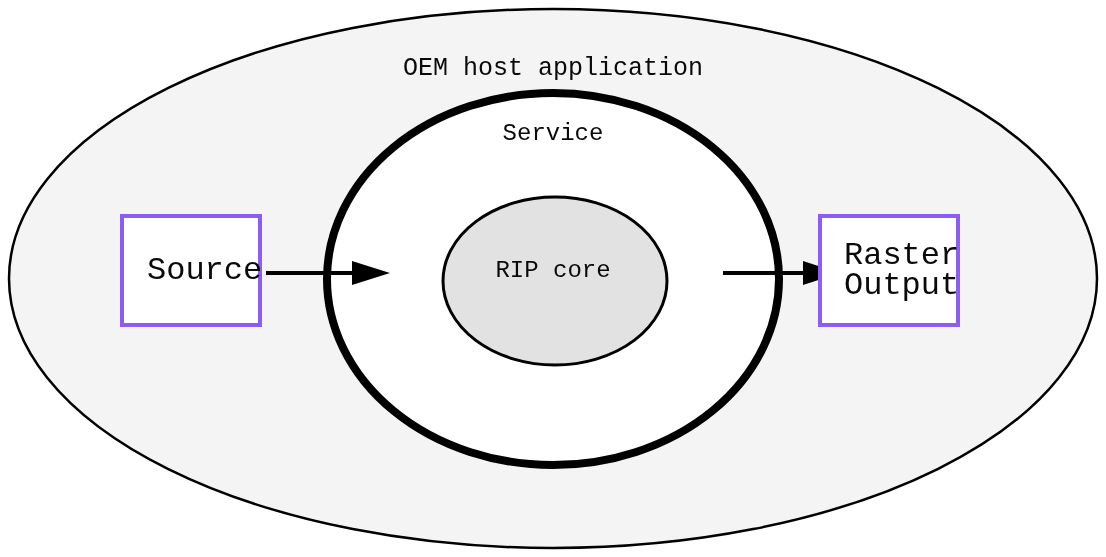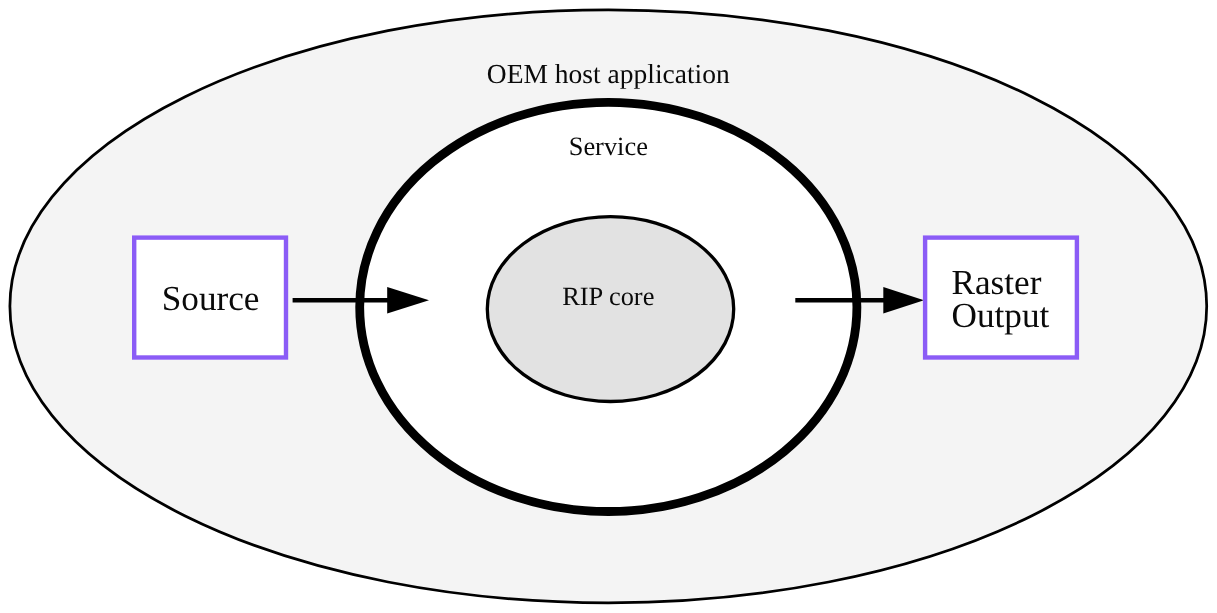--- a/index.html
+++ b/index.html
@@ -1,21 +1,21 @@
 <!DOCTYPE html>
 <html><head>
 <meta charset="utf-8">
 <style>
   html, body { margin: 0; padding: 0; background: #ffffff; }
   .stage {
     position: relative;
     width: 1106px;
     height: 557px;
     background: #ffffff;
-    font-family: Liberation Serif, serif;
+    font-family: Liberation Mono, monospace;
     color: #0a0a0a;
     overflow: hidden;
   }
   .stage svg { position: absolute; left: 0; top: 0; }
   .label { position: absolute; white-space: nowrap; }
   .label.centered { left: 0; width: 1106px; text-align: center; }
   .oem-label { top: 54px; font-size: 25px; }
   .service-label { top: 118px; font-size: 24px; line-height: 32px; }
   .core-label { top: 257px; font-size: 24px; }
   .node-box {
@@ -25,21 +25,21 @@
     height: 113px;
     border: 4px solid #8b5cf6;
     background: #ffffff;
     display: flex;
     flex-direction: column;
     justify-content: center;
     font-size: 32px;
     line-height: 30px;
   }
   .source-box { left: 120px; top: 214px; padding-left: 23px; }
-  .raster-box { left: 839px; top: 214px; padding-left: 22px; }
+  .raster-box { left: 818px; top: 214px; padding-left: 22px; }
 </style>
 </head>
 <body>
 
 <div class="stage">
 
   <svg width="1106" height="557" viewBox="0 0 1106 557">
 
     <ellipse cx="553" cy="278.5" rx="544" ry="269.5" stroke="#000000" stroke-width="2.5" fill="#f4f4f4"></ellipse>
 

